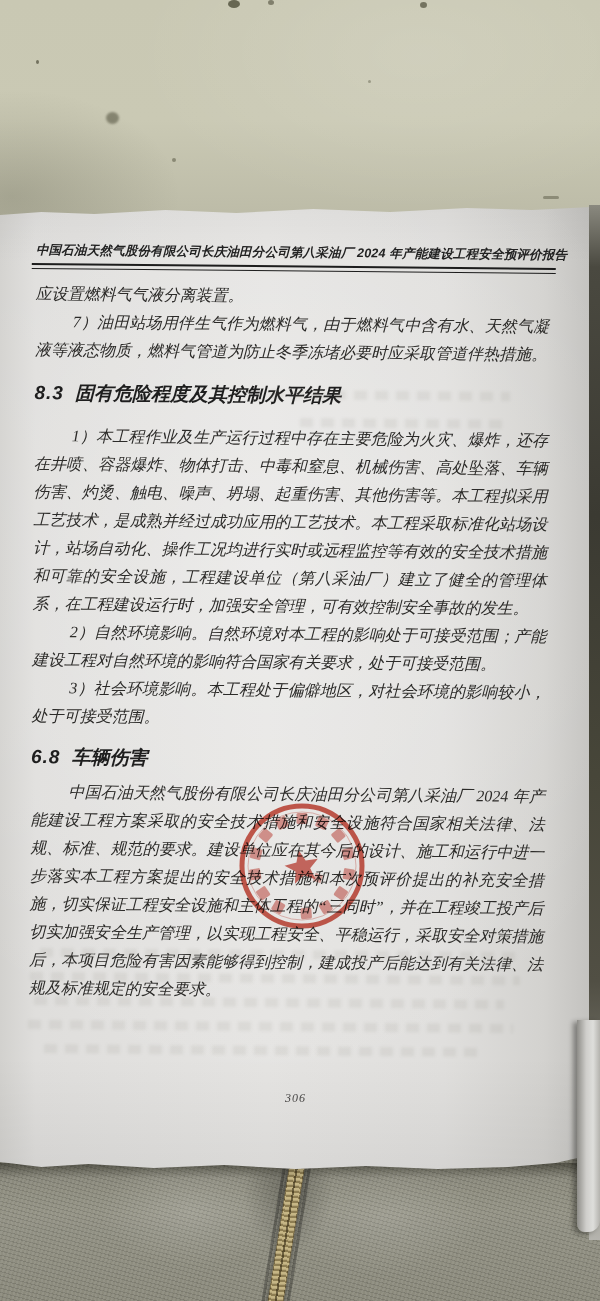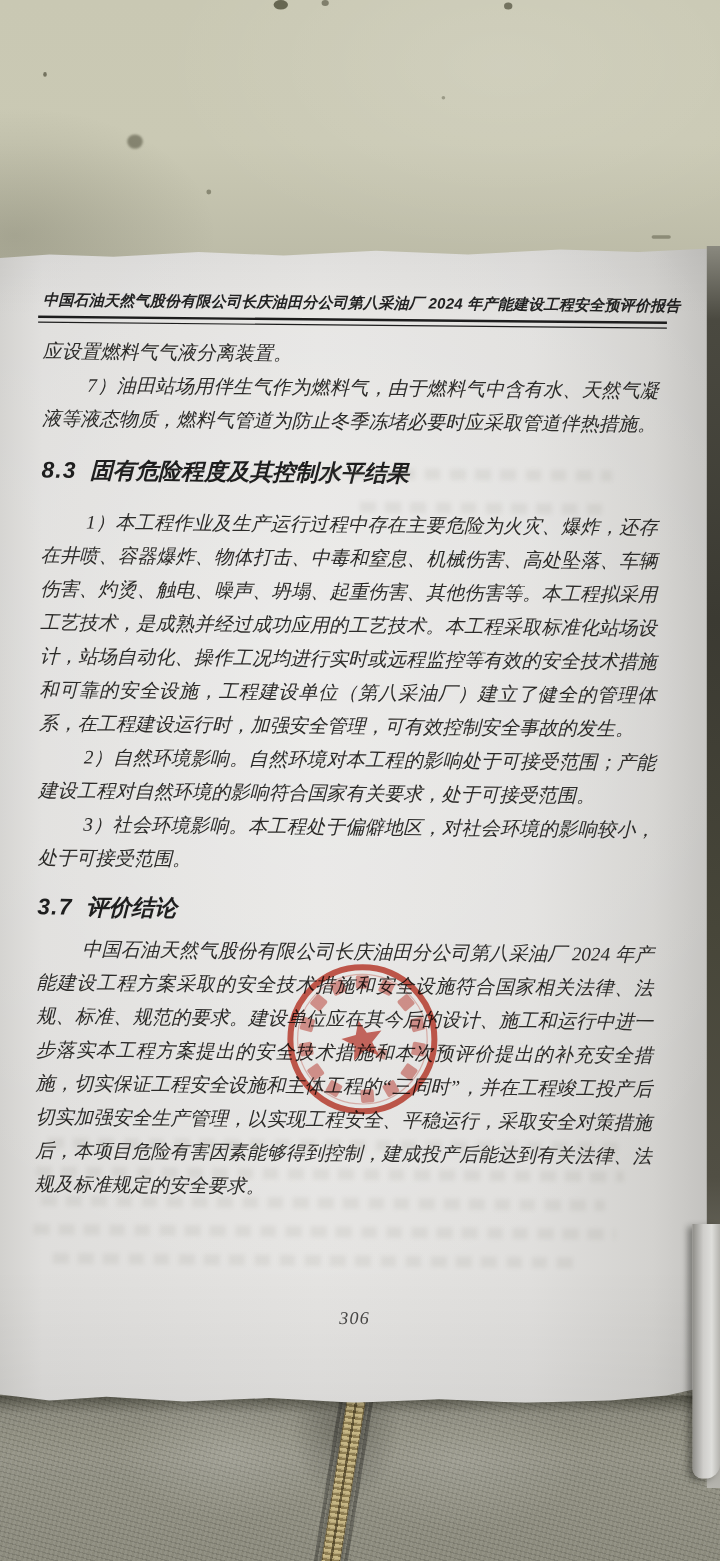--- a/index.html
+++ b/index.html
@@ -105,21 +105,21 @@
 
   
   .ghost{
     position:absolute;height:9px;opacity:.5;filter:blur(1.6px);
     background:repeating-linear-gradient(90deg, rgba(118,116,104,.20) 0 13px, transparent 13px 21px);
     transform:rotate(.5deg);
   }
 
   .page-number{
     position:absolute;left:0;top:886px;width:591px;text-align:center;
-    font-size:15px;color:#474645;letter-spacing:1px;
+    font-size:12px;color:#474645;letter-spacing:1px;
     font-family:"Liberation Serif","DejaVu Serif",serif;
   }
 
   .stamp{position:absolute;left:236px;top:595px;mix-blend-mode:multiply;opacity:.93;}
 </style>
 </head>
 <body>
 
 <div class="photo">
 
@@ -151,21 +151,21 @@
       <p class="body indent">7）油田站场用伴生气作为燃料气，由于燃料气中含有水、天然气凝液等液态物质，燃料气管道为防止冬季冻堵必要时应采取管道伴热措施。</p>
 
       <h2 class="sec s83">
         <span class="num">8.3</span><span>固有危险程度及其控制水平结果</span>
       </h2>
       <p class="body indent">1）本工程作业及生产运行过程中存在主要危险为火灾、爆炸，还存在井喷、容器爆炸、物体打击、中毒和窒息、机械伤害、高处坠落、车辆伤害、灼烫、触电、噪声、坍塌、起重伤害、其他伤害等。本工程拟采用工艺技术，是成熟并经过成功应用的工艺技术。本工程采取标准化站场设计，站场自动化、操作工况均进行实时或远程监控等有效的安全技术措施和可靠的安全设施，工程建设单位（第八采油厂）建立了健全的管理体系，在工程建设运行时，加强安全管理，可有效控制安全事故的发生。</p>
       <p class="body indent">2）自然环境影响。自然环境对本工程的影响处于可接受范围；产能建设工程对自然环境的影响符合国家有关要求，处于可接受范围。</p>
       <p class="body indent">3）社会环境影响。本工程处于偏僻地区，对社会环境的影响较小，处于可接受范围。</p>
 
       <h2 class="sec s84">
-        <span class="num">3.7</span><span>评价结论</span>
+        <span class="num">6.8</span><span>车辆伤害</span>
       </h2>
       <p class="body indent final">中国石油天然气股份有限公司长庆油田分公司第八采油厂 2024 年产能建设工程方案采取的安全技术措施和安全设施符合国家相关法律、法规、标准、规范的要求。建设单位应在其今后的设计、施工和运行中进一步落实本工程方案提出的安全技术措施和本次预评价提出的补充安全措施，切实保证工程安全设施和主体工程的“三同时”，并在工程竣工投产后切实加强安全生产管理，以实现工程安全、平稳运行，采取安全对策措施后，本项目危险有害因素能够得到控制，建成投产后能达到有关法律、法规及标准规定的安全要求。</p>
     </div>
 
     <div class="ghost" style="left:270px;top:186px;width:240px;"></div>
     <div class="ghost" style="left:300px;top:214px;width:210px;"></div>
     <div class="ghost" style="left:40px;top:745px;width:480px;"></div>
     <div class="ghost" style="left:30px;top:769px;width:490px;"></div>
     <div class="ghost" style="left:34px;top:793px;width:470px;"></div>
     <div class="ghost" style="left:28px;top:817px;width:485px;"></div>

